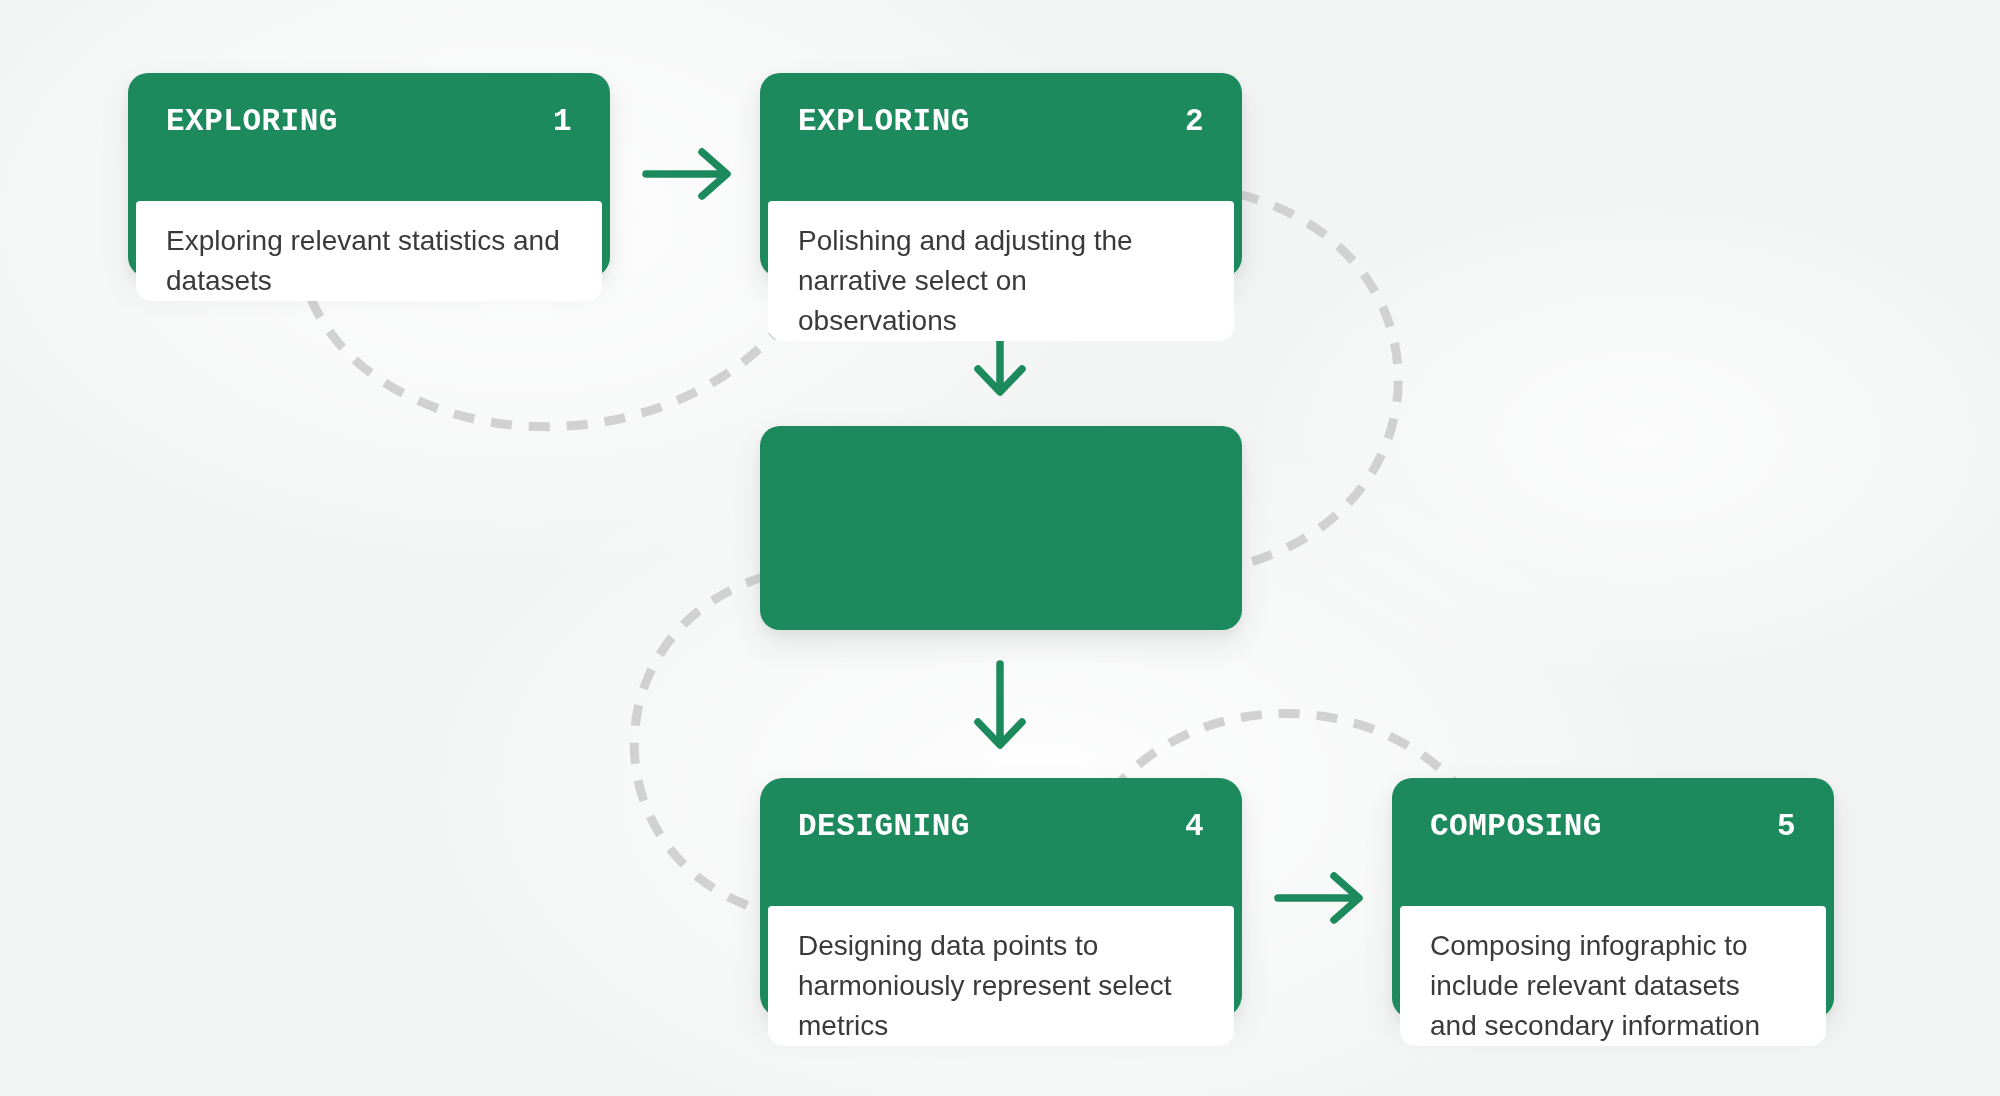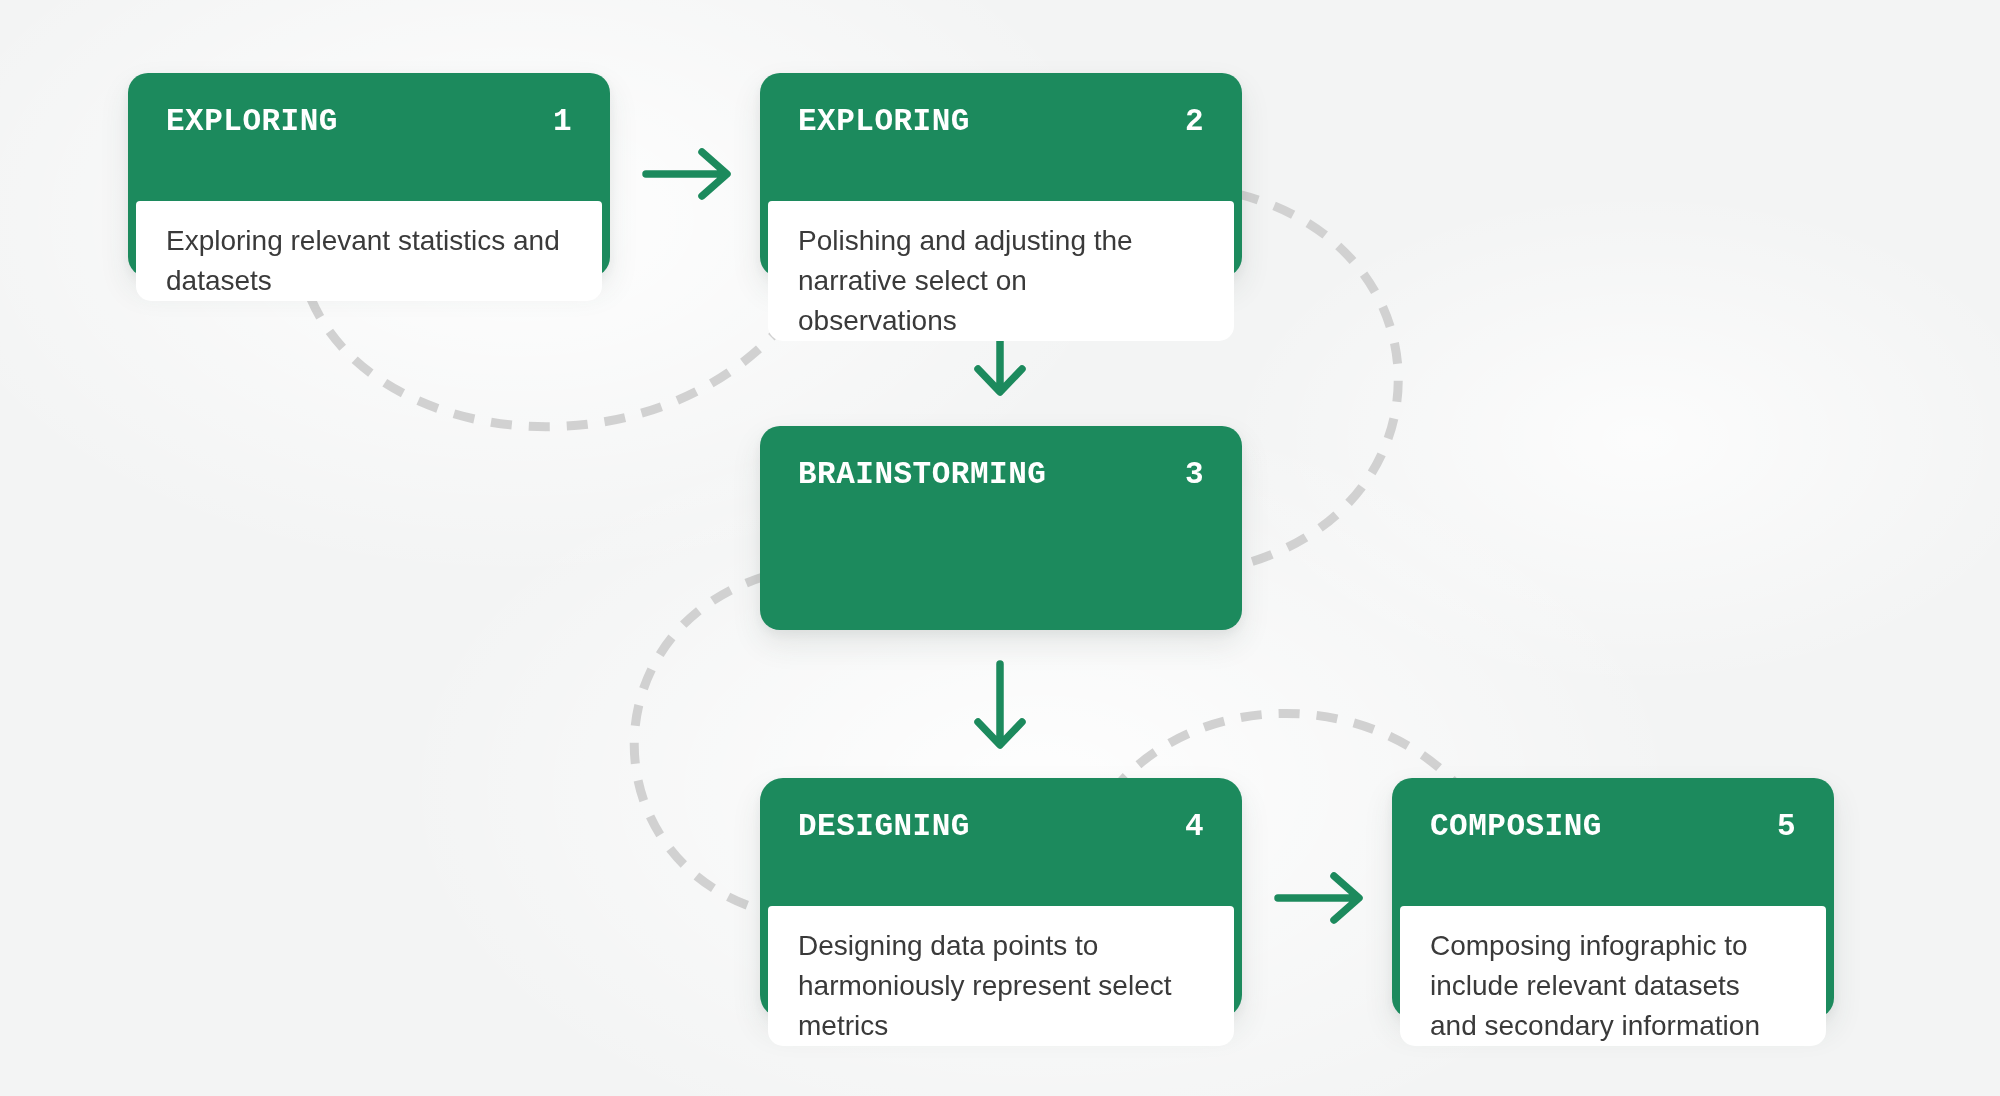--- a/index.html
+++ b/index.html
@@ -114,24 +114,20 @@
 
   <div class="card card-2">
     <div class="card-header">
       <span>EXPLORING</span>
       <span>2</span>
     </div>
     <div class="card-body">Polishing and adjusting the narrative select on observations</div>
   </div>
 
   <div class="card card-3">
-    <div class="card-header">
-      <span>BRAINSTORMING</span>
-      <span>3</span>
-    </div>
   </div>
 
   <div class="card card-4">
     <div class="card-header">
       <span>DESIGNING</span>
       <span>4</span>
     </div>
     <div class="card-body">Designing data points to harmoniously represent select metrics</div>
   </div>
 

